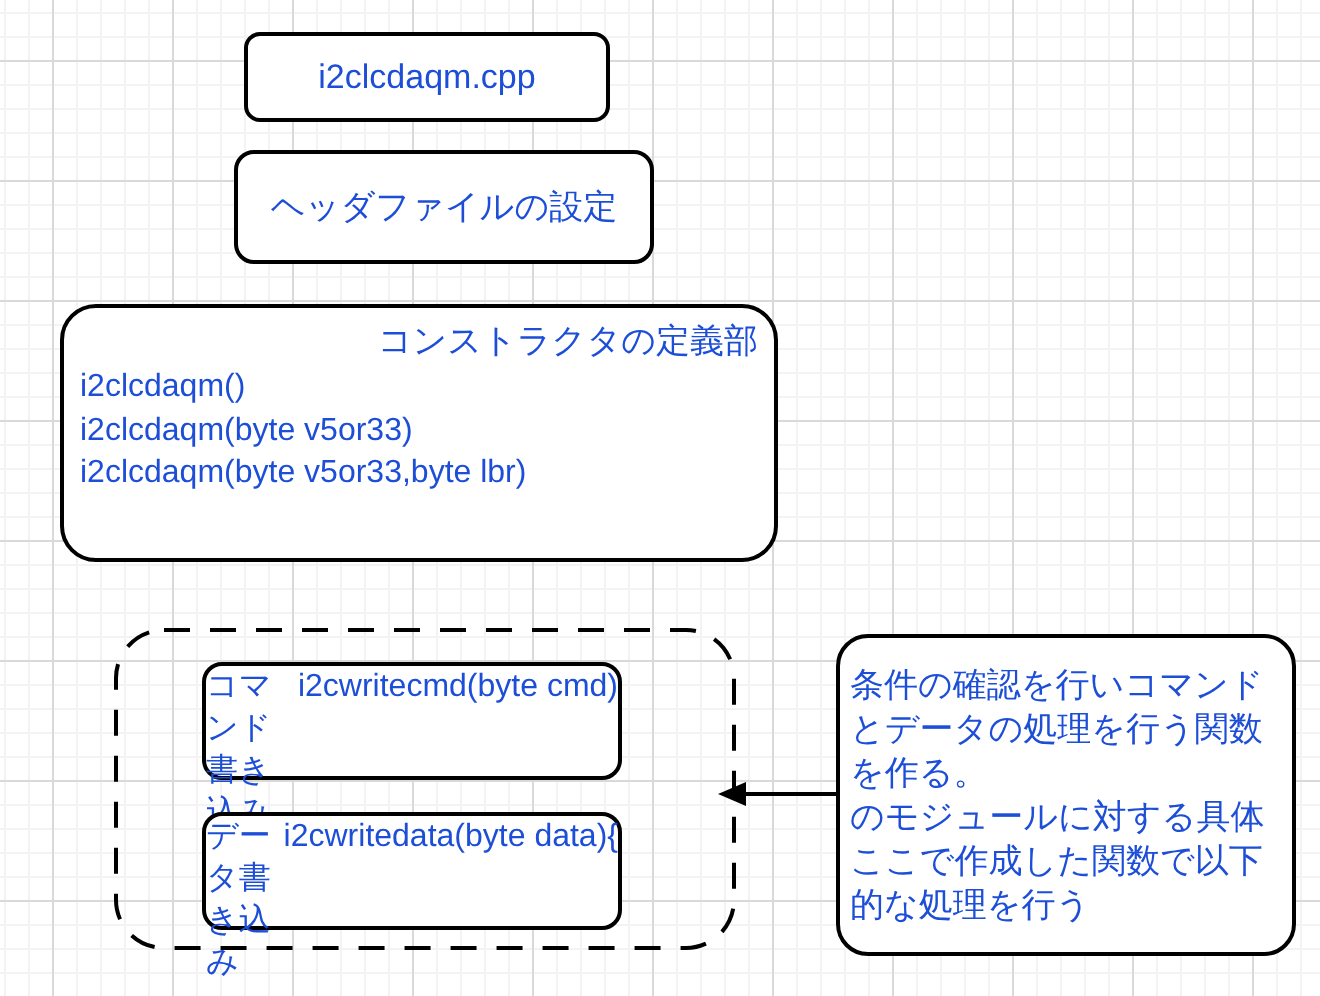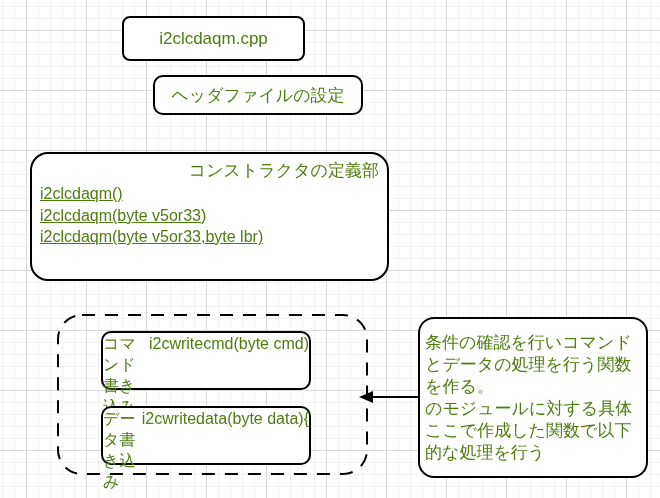--- a/index.html
+++ b/index.html
@@ -7,34 +7,34 @@
     position:relative;width:660px;height:498px;overflow:hidden;
     background-color:#ffffff;
     background-image:
       linear-gradient(to right,#d9d9d9 1px,transparent 1px),
       linear-gradient(to bottom,#d9d9d9 1px,transparent 1px),
       linear-gradient(to right,#f3f3f3 1px,transparent 1px),
       linear-gradient(to bottom,#f3f3f3 1px,transparent 1px);
     background-size:60px 60px,60px 60px,12px 12px,12px 12px;
     background-position:26px 0,0 30px,2px 0,0 6px;
     font-family:"Liberation Sans","DejaVu Sans",sans-serif;
-    color:#4d7c0f;
+    color:#1d4ed8;
   }
   .shape{
     position:absolute;background:#fff;border:2px solid #000;
     box-sizing:border-box;
   }
   .center-label{
     display:flex;align-items:center;justify-content:center;text-align:center;
   }
   #file-box{left:122px;top:16px;width:183px;height:45px;border-radius:8px;font-size:17px;}
-  #header-box{left:117px;top:75px;width:210px;height:40px;border-radius:10px;font-size:17px;margin-left:36px;}
+  #header-box{left:117px;top:75px;width:210px;height:57px;border-radius:10px;font-size:17px;}
   #constructor-box{left:30px;top:152px;width:359px;height:129px;border-radius:18px;padding:5px 8px;}
   #constructor-box .box-title{text-align:right;font-size:17px;line-height:24px;}
-  #constructor-box .code-line{font-size:16px;line-height:21.5px;white-space:nowrap;text-decoration:underline;}
+  #constructor-box .code-line{font-size:16px;line-height:21.5px;white-space:nowrap;}
   #module-group-border{position:absolute;left:57px;top:314px;width:311px;height:161px;}
   #command-box{left:101px;top:331px;width:210px;height:59px;border-radius:10px;}
   #data-box{left:101px;top:406px;width:210px;height:59px;border-radius:10px;}
   .two-line{display:flex;flex-direction:row;justify-content:center;}
   .two-line .jp{font-size:16px;line-height:21px;}
   .two-line .code{font-size:16px;line-height:21px;white-space:nowrap;}
   #note-box{left:418px;top:317px;width:230px;height:161px;border-radius:16px;padding:13px 4px 0 5px;}
   #note-box .note-line{font-size:17px;line-height:22px;white-space:nowrap;}
   #arrow{position:absolute;left:359px;top:390px;width:61px;height:14px;}
 </style>

